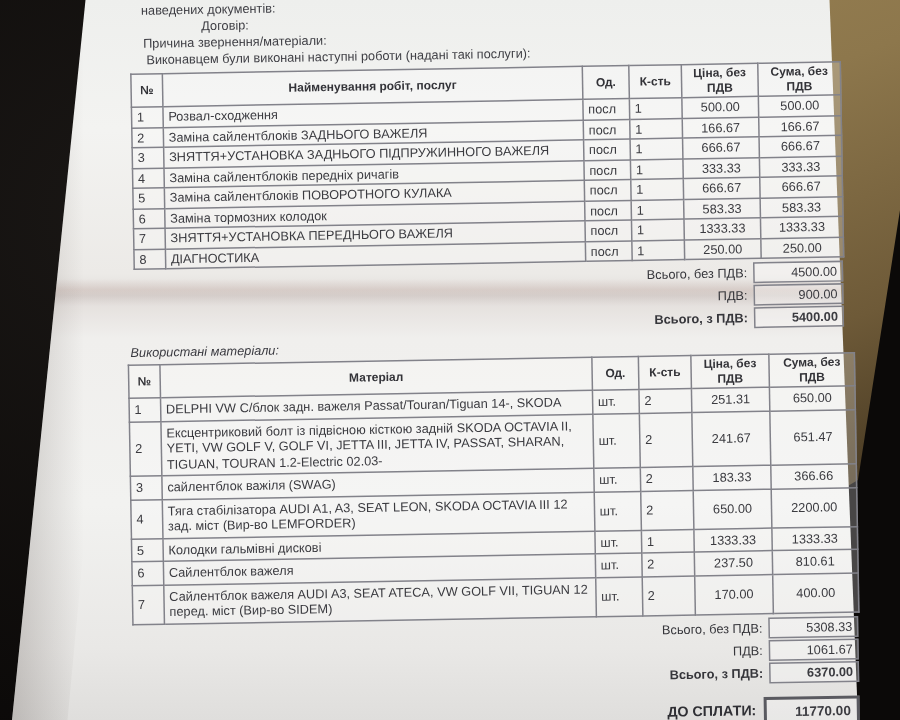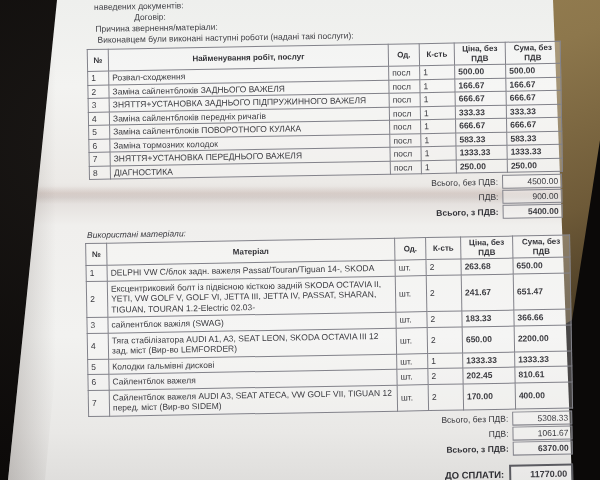--- a/index.html
+++ b/index.html
@@ -39,21 +39,21 @@
   .intro-1 { padding-left:8px; }
   .intro-2 { padding-left:48px; }
   .intro-3 { padding-left:9px; }
   .intro-4 { padding-left:11px; margin-bottom:3px; }
 
   table { border-collapse:collapse; table-layout:fixed; background:rgba(255,255,255,0.25); }
   th, td { border:1px solid #82828a; }
   th { font-size:8px; line-height:9.5px; font-weight:bold; text-align:center; vertical-align:middle; padding:1px; height:19px; color:#333338; }
   td { font-size:8.5px; line-height:10.5px; padding:1px 3px; vertical-align:middle; color:#3b3b40; }
   td.c-num  { text-align:left; }
-  td.c-right { text-align:left;font-weight:bold; }
+  td.c-right { text-align:center; }
   .t1 { width:473px; }
   .t1 td { height:12px; }
   .t2 { width:484px; margin-left:-5px; }
   .t2 td { padding:2px 3px; }
 
   .totals { display:block; margin-top:2px; }
   .totals .trow { display:flex; justify-content:flex-end; align-items:center; margin-bottom:1px; }
   .totals .tlabel { font-size:8.5px; padding-right:4px; color:#36363b; }
   .totals .tvalue { width:60px; border:1px solid #82828a; text-align:right; font-size:8.5px; padding:1px 3px; line-height:10px; background:rgba(255,255,255,0.3); }
   .totals .trow:last-child .tlabel, .totals .trow:last-child .tvalue { font-weight:bold; }
@@ -217,21 +217,21 @@
           <th>Сума, без ПДВ</th>
         </tr>
       </thead>
       <tbody>
 
           <tr>
             <td class="c-num">1</td>
             <td>DELPHI VW С/блок задн. важеля Passat/Touran/Tiguan 14-, SKODA</td>
             <td>шт.</td>
             <td>2</td>
-            <td class="c-right">263.68</td>
+            <td class="c-right">251.31</td>
             <td class="c-right">650.00</td>
           </tr>
 
           <tr>
             <td class="c-num">2</td>
             <td>Ексцентриковий болт із підвісною кісткою задній SKODA OCTAVIA II, YETI, VW GOLF V, GOLF VI, JETTA III, JETTA IV, PASSAT, SHARAN, TIGUAN, TOURAN 1.2-Electric 02.03-</td>
             <td>шт.</td>
             <td>2</td>
             <td class="c-right">241.67</td>
             <td class="c-right">651.47</td>
@@ -262,21 +262,21 @@
             <td>1</td>
             <td class="c-right">1333.33</td>
             <td class="c-right">1333.33</td>
           </tr>
 
           <tr>
             <td class="c-num">6</td>
             <td>Сайлентблок важеля</td>
             <td>шт.</td>
             <td>2</td>
-            <td class="c-right">202.45</td>
+            <td class="c-right">237.50</td>
             <td class="c-right">810.61</td>
           </tr>
 
           <tr>
             <td class="c-num">7</td>
             <td>Сайлентблок важеля AUDI A3, SEAT ATECA, VW GOLF VII, TIGUAN 12 перед. міст (Вир-во SIDEM)</td>
             <td>шт.</td>
             <td>2</td>
             <td class="c-right">170.00</td>
             <td class="c-right">400.00</td>

